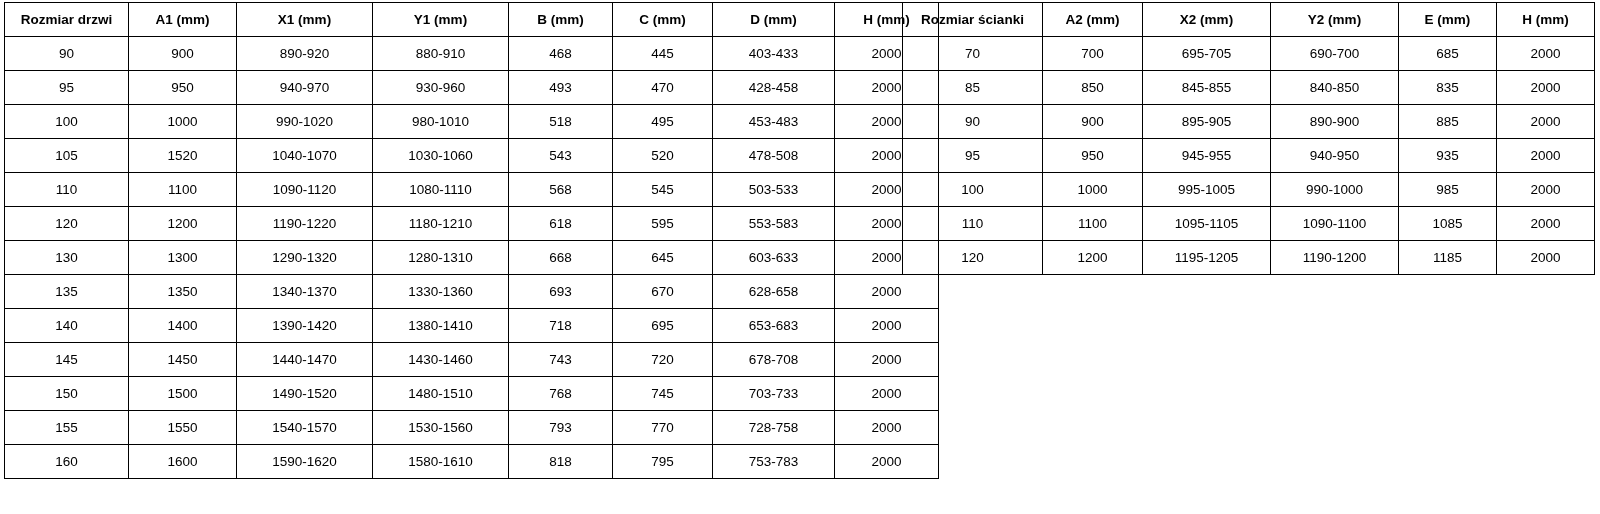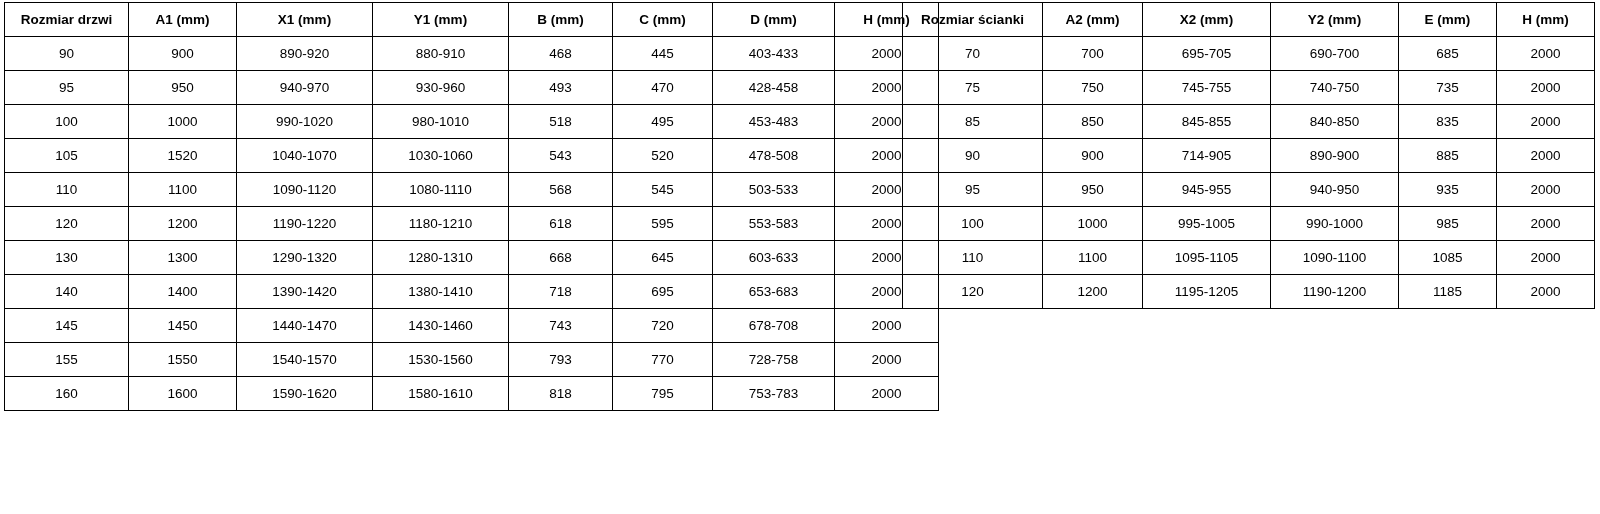--- a/index.html
+++ b/index.html
@@ -162,37 +162,57 @@
           <td>130</td>
           <td>1300</td>
           <td>1290-1320</td>
           <td>1280-1310</td>
           <td>668</td>
           <td>645</td>
           <td>603-633</td>
           <td>2000</td>
         </tr>
         <tr>
+          <td>135</td>
+          <td>1350</td>
+          <td>1340-1370</td>
+          <td>1330-1360</td>
+          <td>693</td>
+          <td>670</td>
+          <td>628-658</td>
+          <td>2000</td>
+        </tr>
+        <tr>
           <td>140</td>
           <td>1400</td>
           <td>1390-1420</td>
           <td>1380-1410</td>
           <td>718</td>
           <td>695</td>
           <td>653-683</td>
           <td>2000</td>
         </tr>
         <tr>
           <td>145</td>
           <td>1450</td>
           <td>1440-1470</td>
           <td>1430-1460</td>
           <td>743</td>
           <td>720</td>
           <td>678-708</td>
+          <td>2000</td>
+        </tr>
+        <tr>
+          <td>150</td>
+          <td>1500</td>
+          <td>1490-1520</td>
+          <td>1480-1510</td>
+          <td>768</td>
+          <td>745</td>
+          <td>703-733</td>
           <td>2000</td>
         </tr>
         <tr>
           <td>155</td>
           <td>1550</td>
           <td>1540-1570</td>
           <td>1530-1560</td>
           <td>793</td>
           <td>770</td>
           <td>728-758</td>
@@ -233,39 +253,31 @@
     <tbody>
         <tr>
           <td>70</td>
           <td>700</td>
           <td>695-705</td>
           <td>690-700</td>
           <td>685</td>
           <td>2000</td>
         </tr>
         <tr>
-          <td>75</td>
-          <td>750</td>
-          <td>745-755</td>
-          <td>740-750</td>
-          <td>735</td>
-          <td>2000</td>
-        </tr>
-        <tr>
           <td>85</td>
           <td>850</td>
           <td>845-855</td>
           <td>840-850</td>
           <td>835</td>
           <td>2000</td>
         </tr>
         <tr>
           <td>90</td>
           <td>900</td>
-          <td>714-905</td>
+          <td>895-905</td>
           <td>890-900</td>
           <td>885</td>
           <td>2000</td>
         </tr>
         <tr>
           <td>95</td>
           <td>950</td>
           <td>945-955</td>
           <td>940-950</td>
           <td>935</td>

